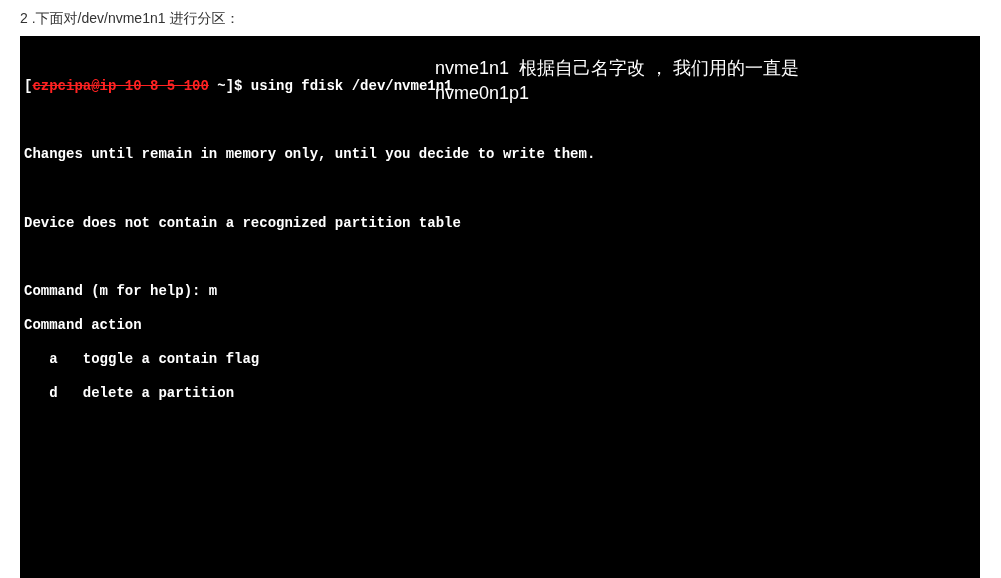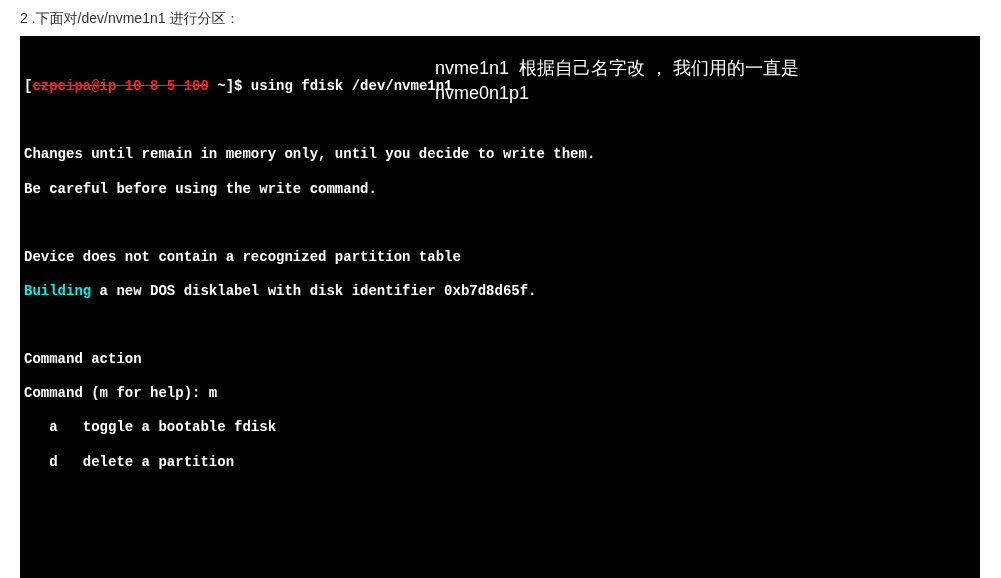--- a/index.html
+++ b/index.html
@@ -61,28 +61,26 @@
 <body>
 
 <div class="caption">2 .下面对/dev/nvme1n1 进行分区：</div>
 
 <div class="terminal">
   <div class="overlay-annotation"><span>nvme1n1  根据自己名字改 ， 我们用的一直是</span>
 <span>nvme0n1p1</span></div>
 <div class="line"><span class="white">[</span><span class="prompt-user">czpcipa@ip 10 8 5 100</span><span class="white"> ~]$ </span><span class="white">using fdisk /dev/nvme1n1</span></div>
 <div class="line"></div>
 <div class="line white">Changes until remain in memory only, until you decide to write them.</div>
-<div class="line white">Be careful before using the write command.</div>
 <div class="line"></div>
 <div class="line white">Device does not contain a recognized partition table</div>
-<div class="line"><span class="cyan">Building</span><span class="white"> a new DOS disklabel with disk identifier 0xb7d8d65f.</span></div>
 <div class="line"></div>
+<div class="line white">Command (m for help): m</div>
 <div class="line white">Command action</div>
-<div class="line white">Command (m for help): m</div>
-<div class="line white">   a   toggle a bootable fdisk</div>
+<div class="line white">   a   toggle a contain flag</div>
 <div class="line white">   d   delete a partition</div>
 
 
 
 
 
 
 
 
 

